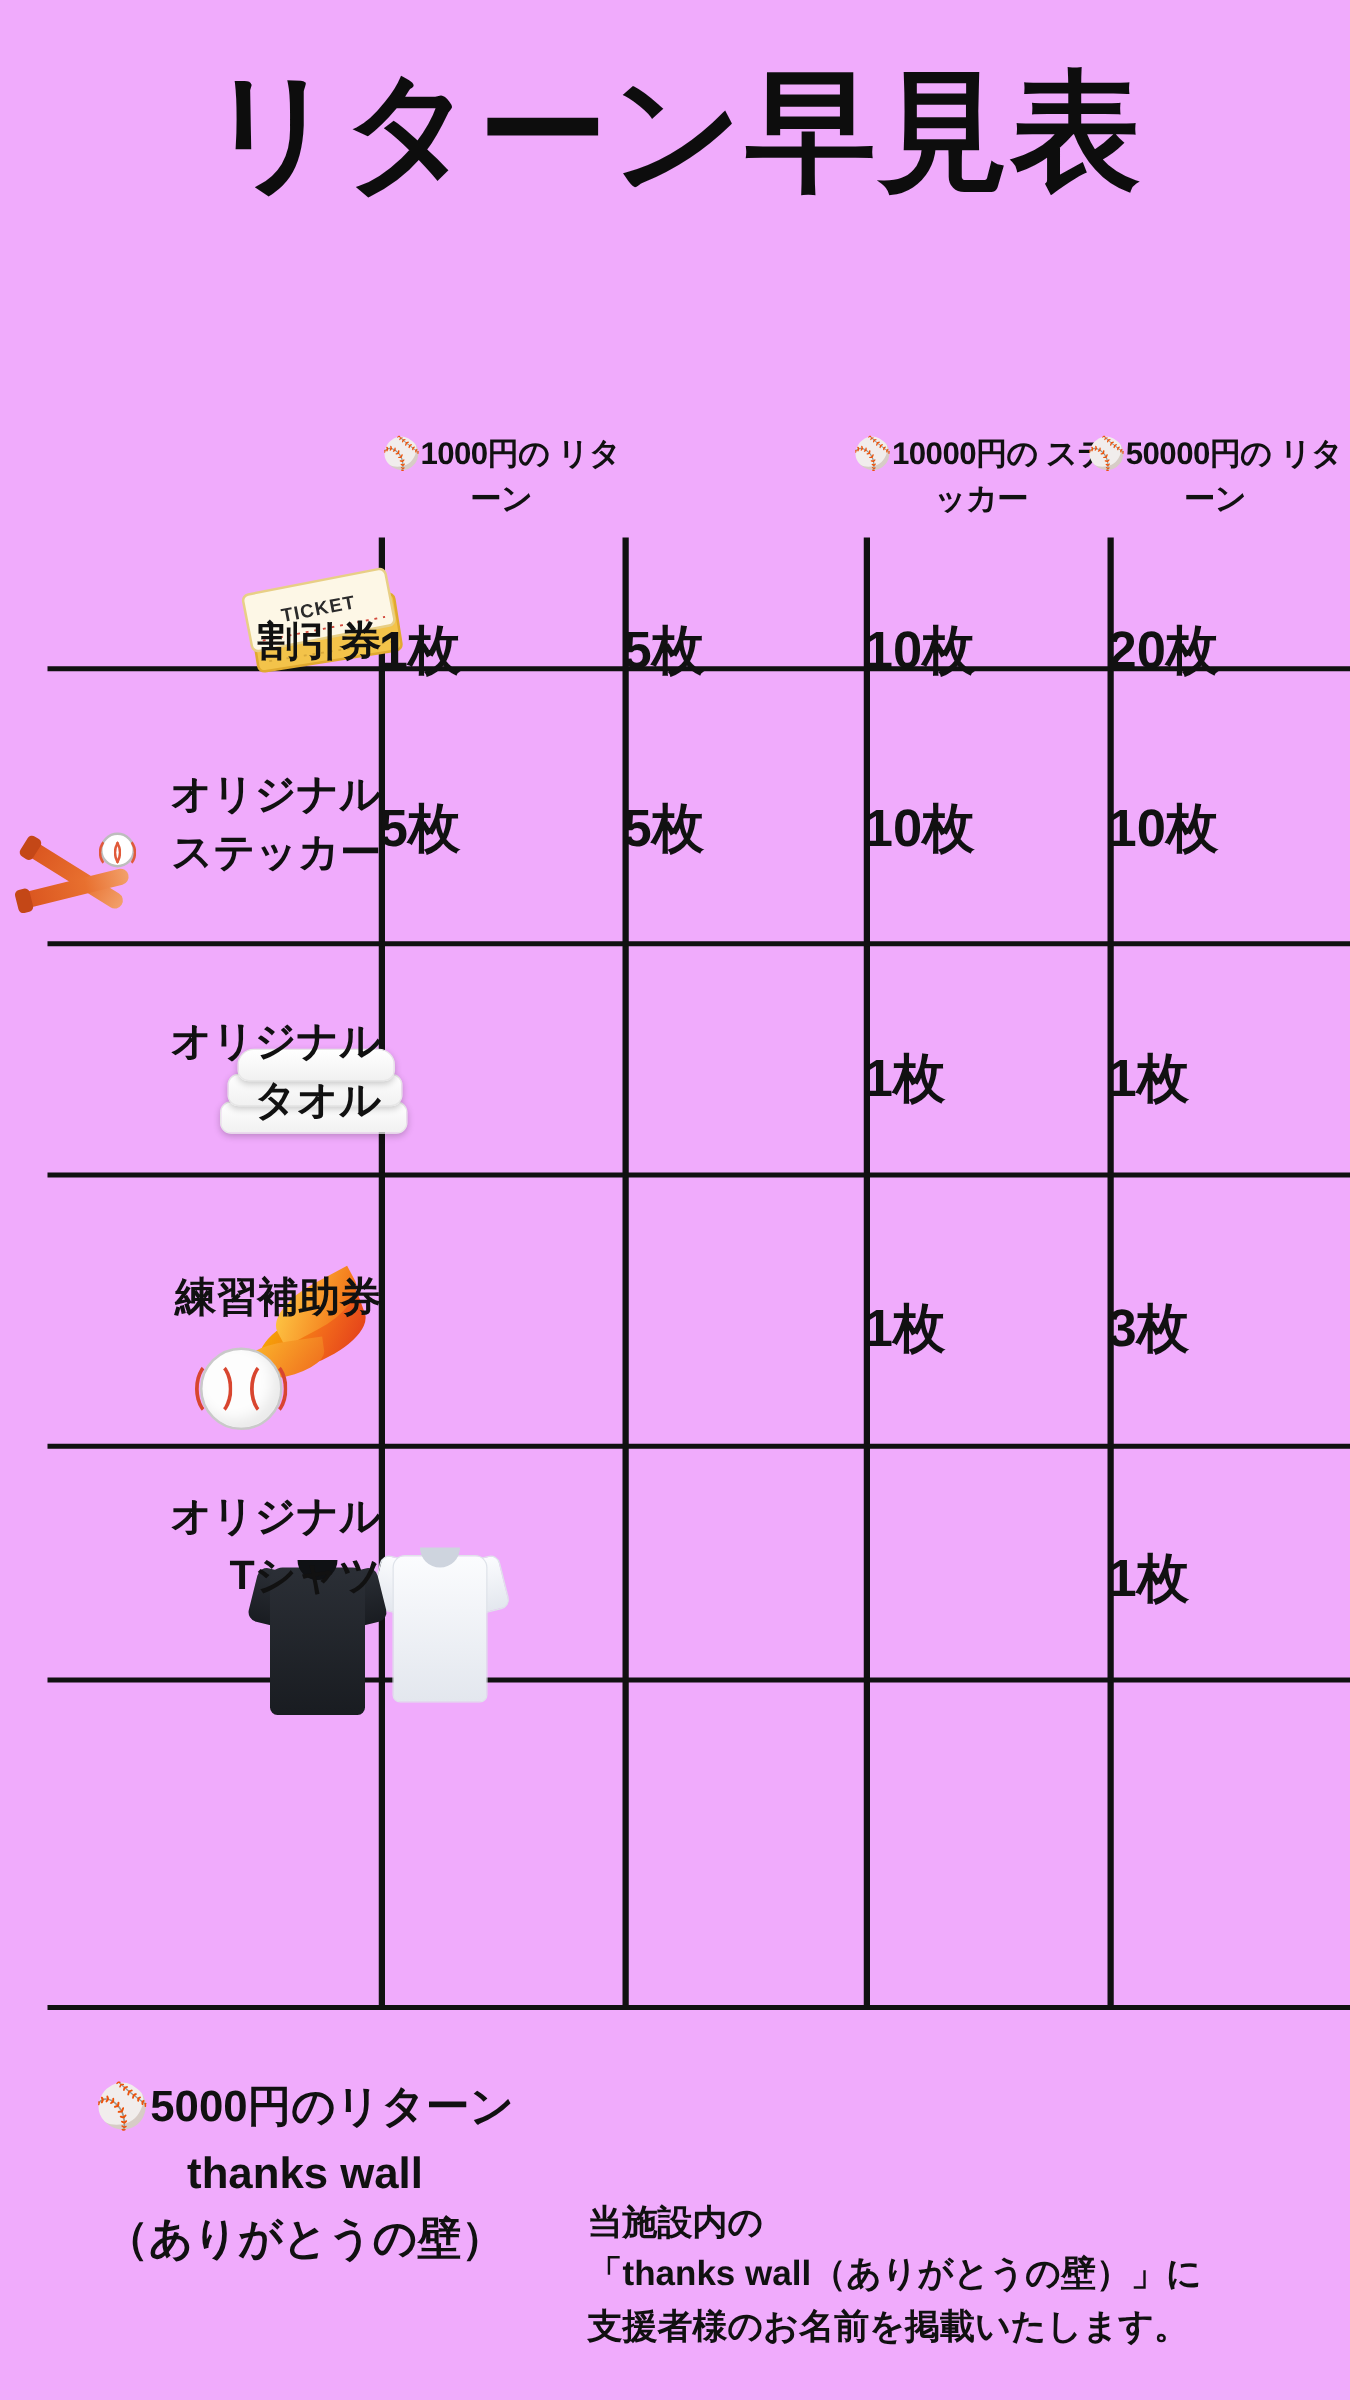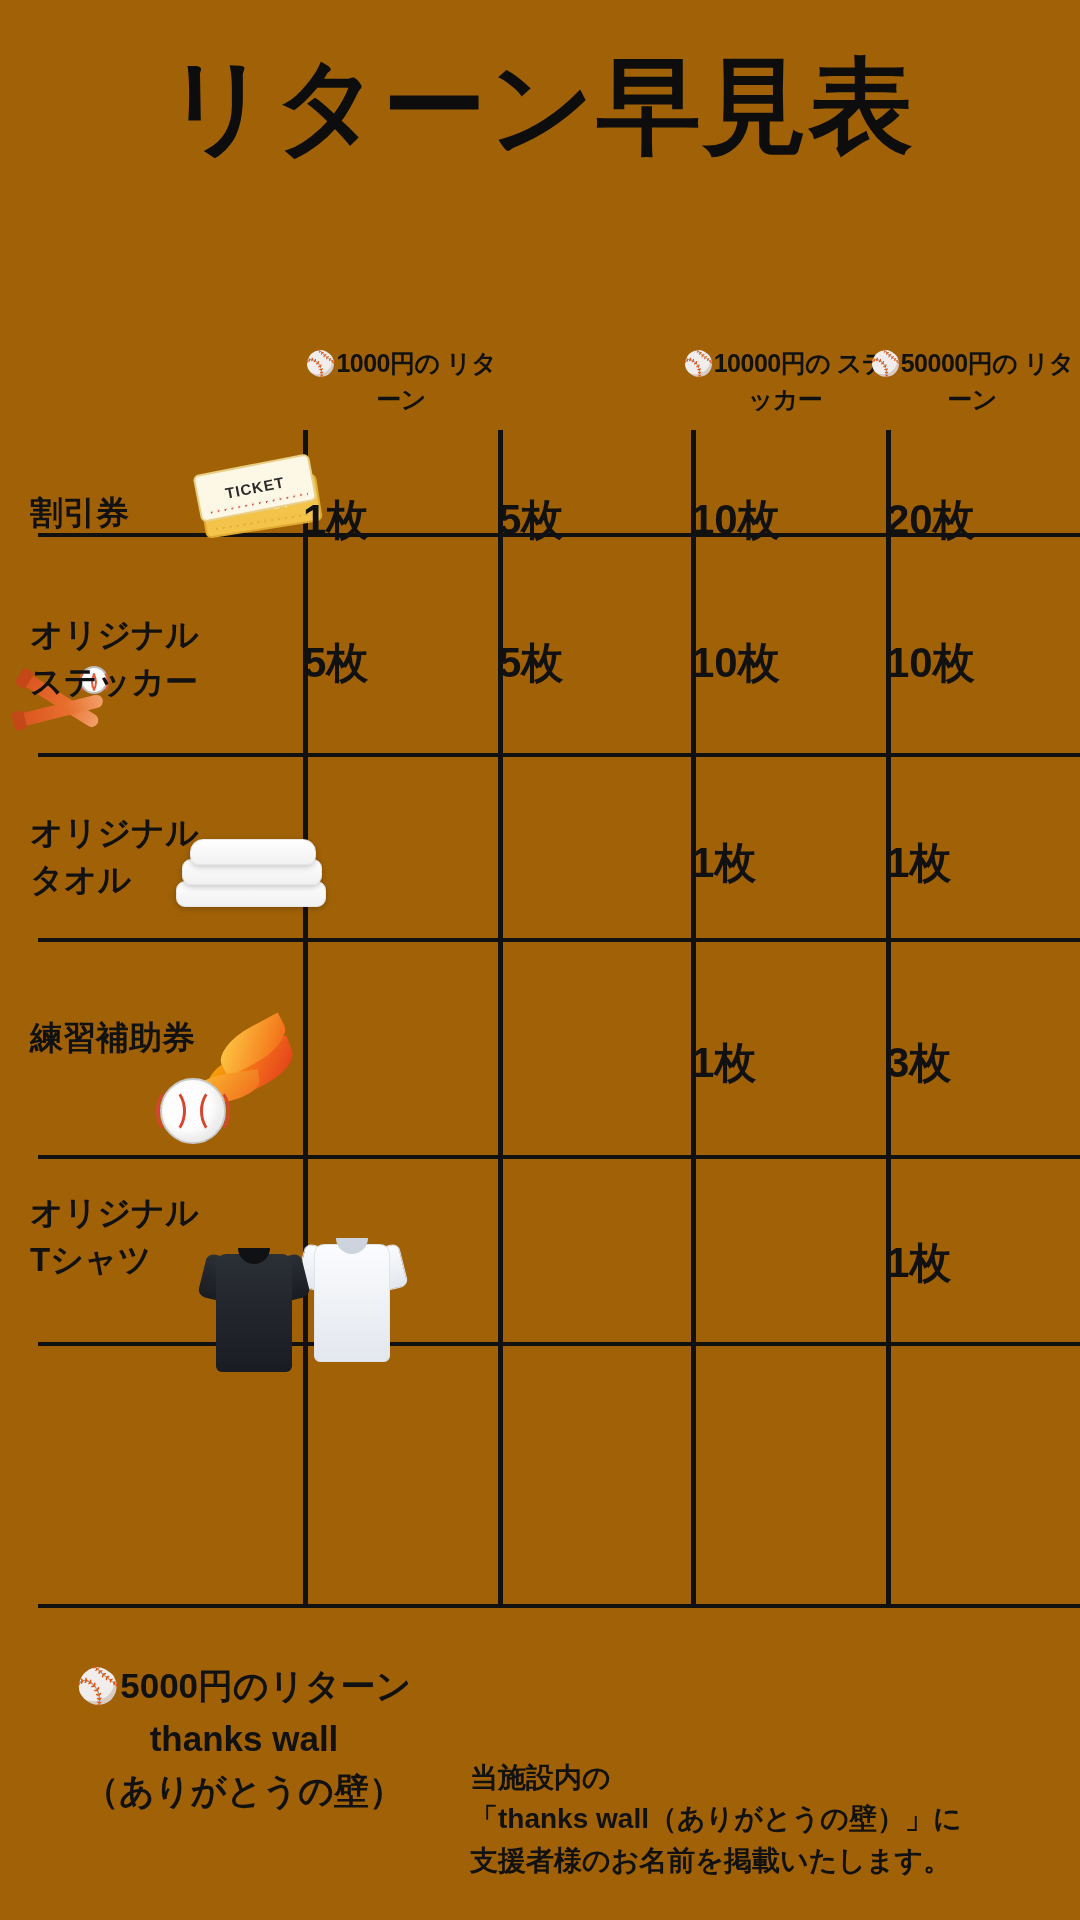--- a/index.html
+++ b/index.html
@@ -9,21 +9,21 @@
     background: #fff;
     font-family: "Liberation Sans", sans-serif;
     color: #111;
     overflow: hidden;
   }
 
   .page {
     position: relative;
     width: 1080px;
     height: 1920px;
-    background: #a16207;
+    background: #f0abfc;
   }
 
   
   .title {
     position: absolute;
     left: 0; top: 52px;
     width: 1080px;
     text-align: center;
     font-size: 104px;
     line-height: 1.05;
@@ -88,21 +88,21 @@
   .h2 { top: 608px; }
   .h3 { top: 825px; }
   .h4 { top: 1012px; }
   .h5 { top: 1274px; }
 
   
   .row-label {
     position: absolute;
     left: 30px;
     width: 275px;
-    text-align: left;
+    text-align: right;
     font-size: 33px;
     font-weight: 700;
     line-height: 1.42;
     color: #111;
     z-index: 3;
     white-space: pre-line;
   }
   .cell {
     position: absolute;
     text-align: left;

